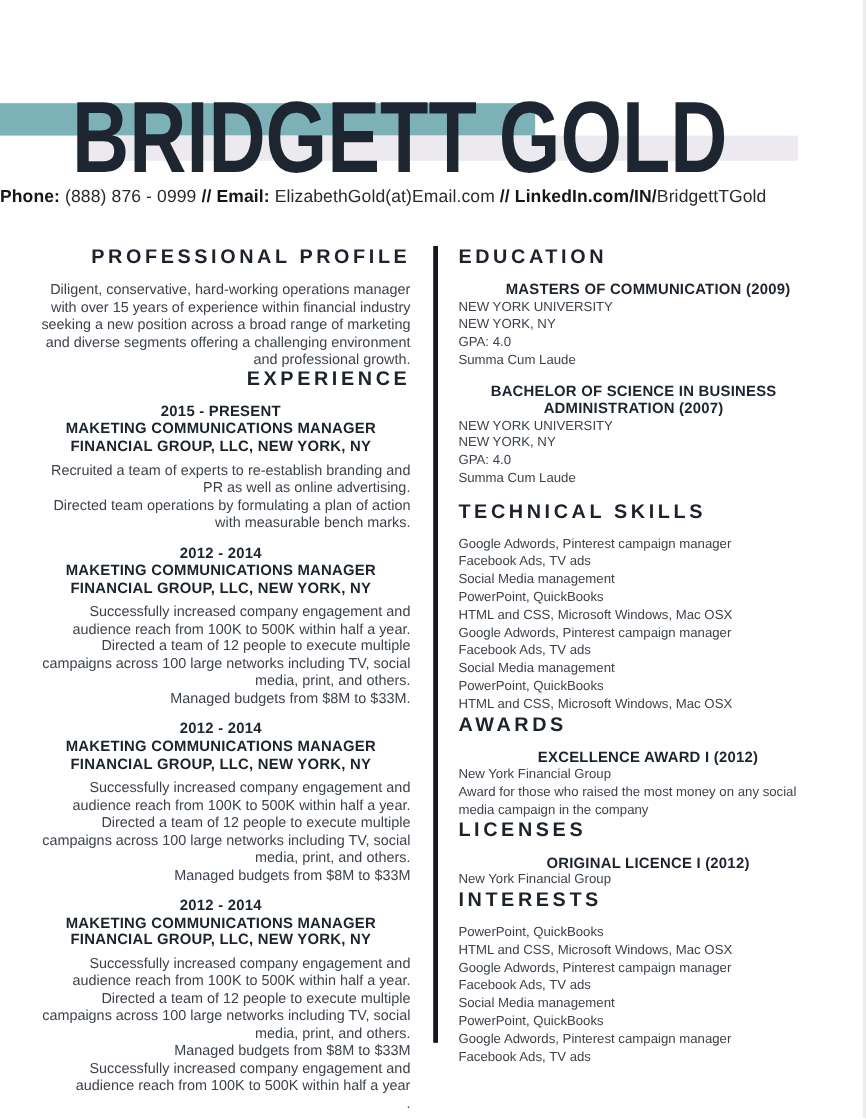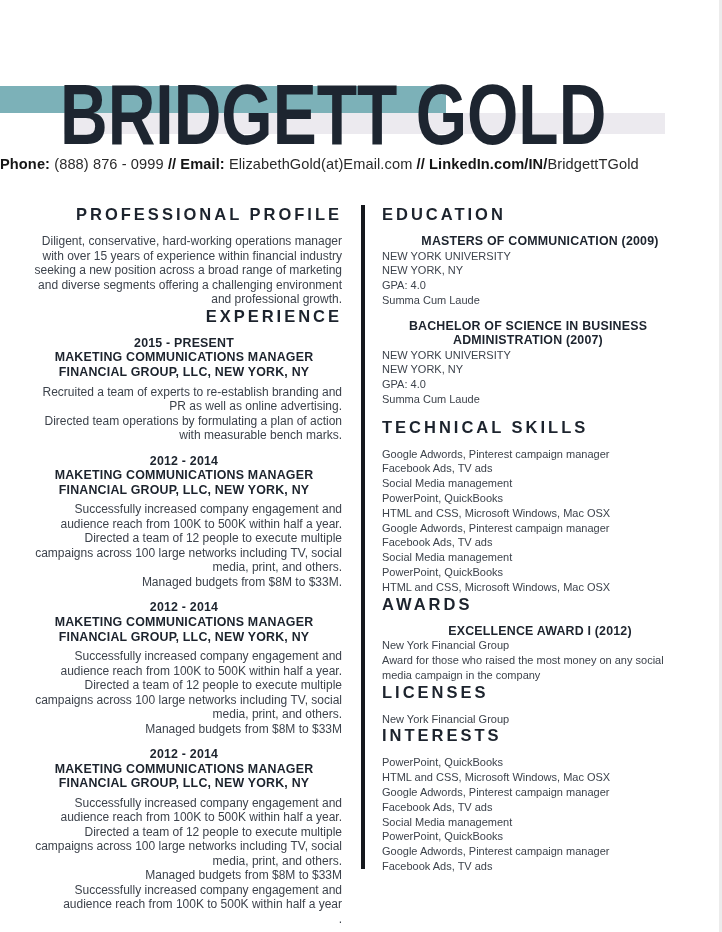--- a/index.html
+++ b/index.html
@@ -152,20 +152,21 @@
 
     <div class="h spaced">AWARDS</div>
     <div>
       <div class="bold-line">EXCELLENCE AWARD I (2012)</div>
       <div class="body-line">New York Financial Group</div>
       <div class="body-line desc-wrap">Award for those who raised the most money on any social media campaign in the company</div>
     </div>
 
     <div class="h spaced">LICENSES</div>
     <div>
+      <div class="bold-line">ORIGINAL LICENCE I (2012)</div>
       <div class="body-line">New York Financial Group</div>
     </div>
 
     <div class="h spaced">INTERESTS</div>
     <div class="list">
       <div class="body-line">PowerPoint, QuickBooks</div>
       <div class="body-line">HTML and CSS, Microsoft Windows, Mac OSX</div>
       <div class="body-line">Google Adwords, Pinterest campaign manager</div>
       <div class="body-line">Facebook Ads, TV ads</div>
       <div class="body-line">Social Media management</div>

